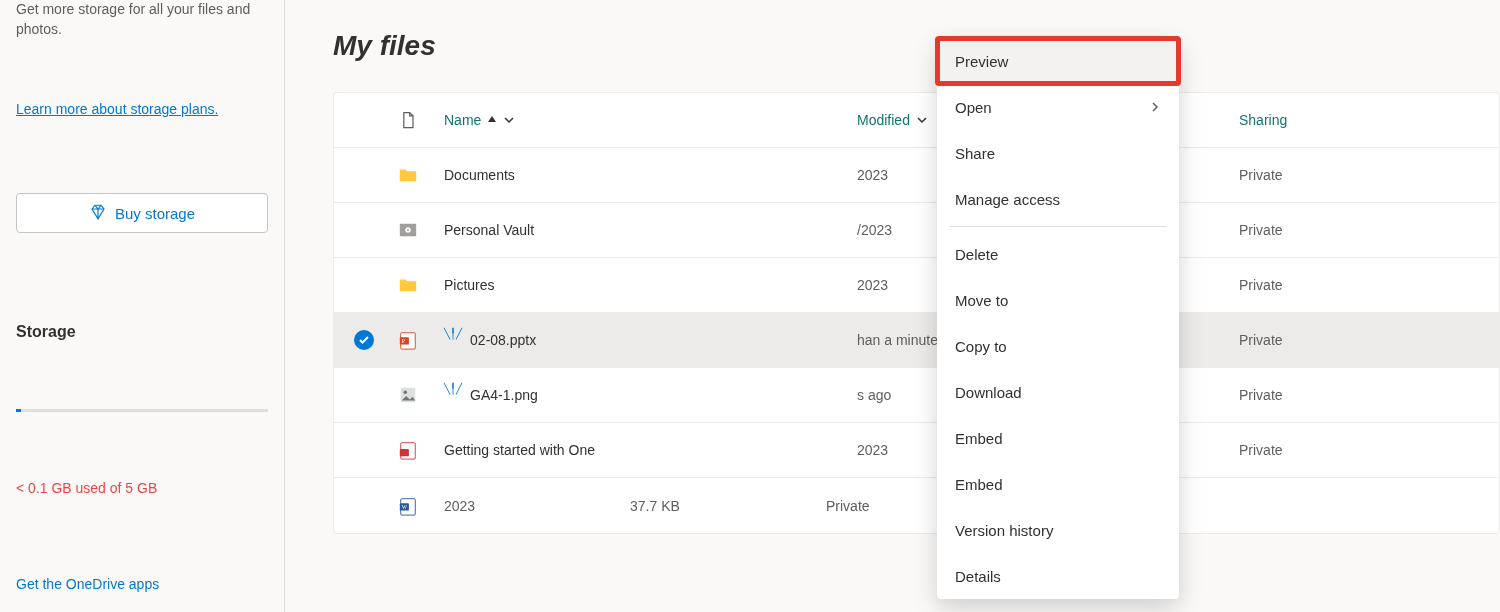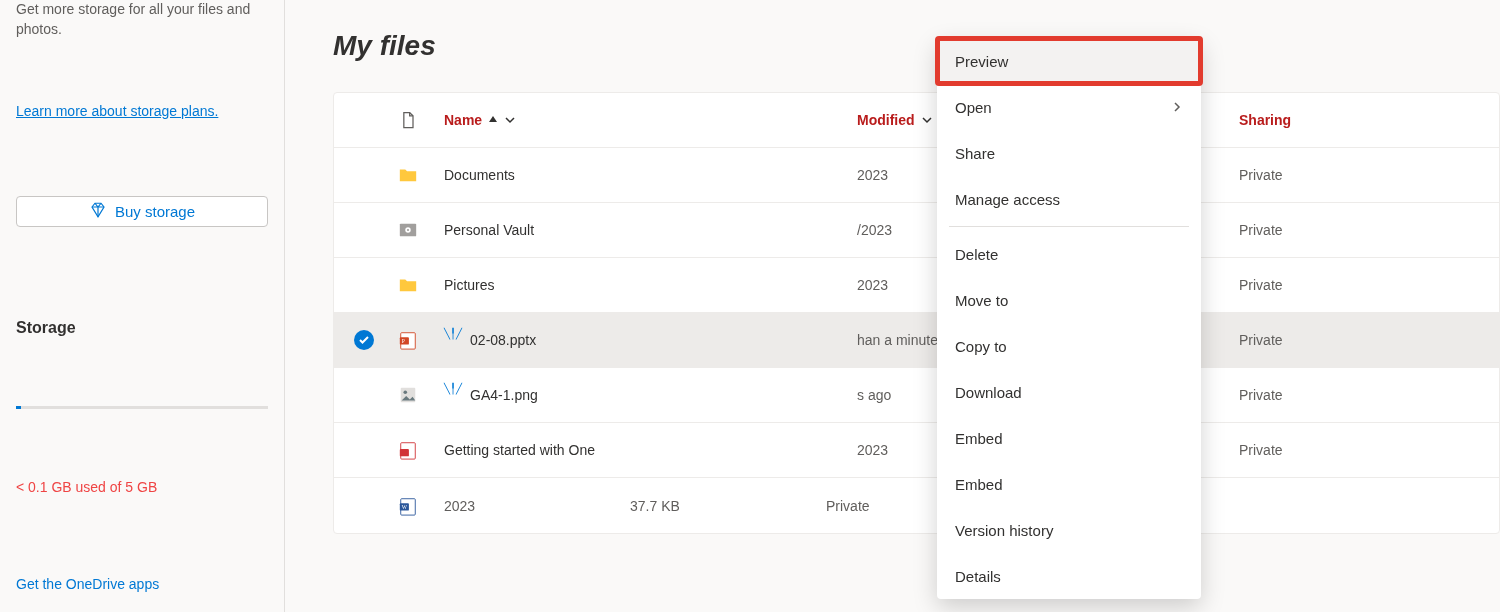--- a/index.html
+++ b/index.html
@@ -37,21 +37,21 @@
     text-decoration: underline;
     cursor: pointer;
     display: inline-block;
     margin-bottom: 18px;
   }
   .buy-btn {
     display: flex;
     align-items: center;
     justify-content: center;
     gap: 8px;
-    height: 31px;
+    height: 40px;
     border: 1px solid #c8c6c4;
     border-radius: 4px;
     background: #fff;
     color: #0078d4;
     font-size: 15px;
     cursor: pointer;
     margin-bottom: 26px;
   }
   .buy-btn svg { width: 18px; height: 18px; }
   .storage-heading {
@@ -104,22 +104,22 @@
   }
   .row {
     display: flex;
     align-items: center;
     height: 55px;
     border-bottom: 1px solid #edebe9;
     padding-left: 20px;
   }
   .row:last-child { border-bottom: none; }
   .row.header {
-    font-weight: 700;
-    color: #b91c1c;
+    font-weight: 400;
+    color: #0f766e;
   }
   .row.selected {
     background: #edebe9;
   }
   .col-check { width: 44px; display:flex; align-items:center; }
   .col-icon  { width: 46px; display:flex; align-items:center; }
   .col-name  { flex: 1; display:flex; align-items:center; gap:6px; }
   .col-mod   { width: 186px; }
   .col-size  { width: 196px; }
   .col-share { width: 260px; }
@@ -150,21 +150,21 @@
   .ico { width:20px; height:20px; }
   .folder { fill:#ffc83d; }
   .vault-bg { fill:#a19f9d; }
   .png-bg { fill:#e1dfdd; }
 
   
   .ctx-menu {
     position: absolute;
     top: 38px;
     left: 652px;
-    width: 264px;
+    width: 242px;
     background: #fff;
     border-radius: 4px;
     box-shadow: 0 8px 24px rgba(0,0,0,.18);
     padding: 0 0;
     z-index: 10;
   }
   .ctx-item {
     height: 46px;
     display:flex;
     align-items:center;

